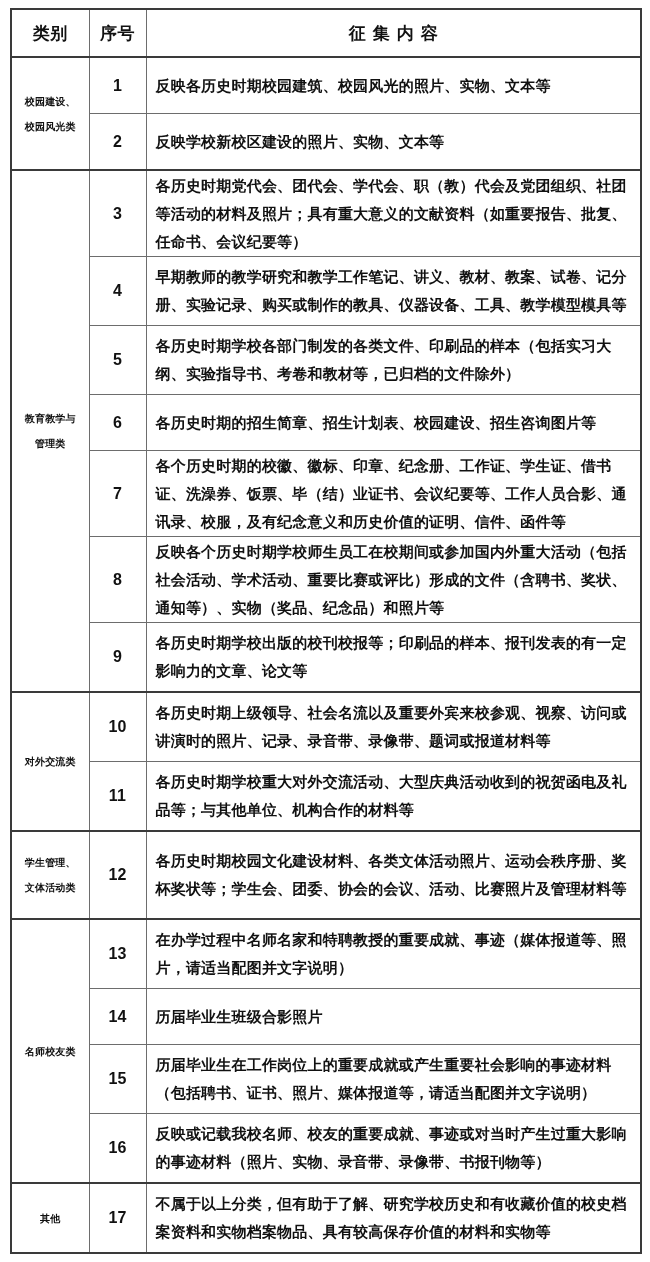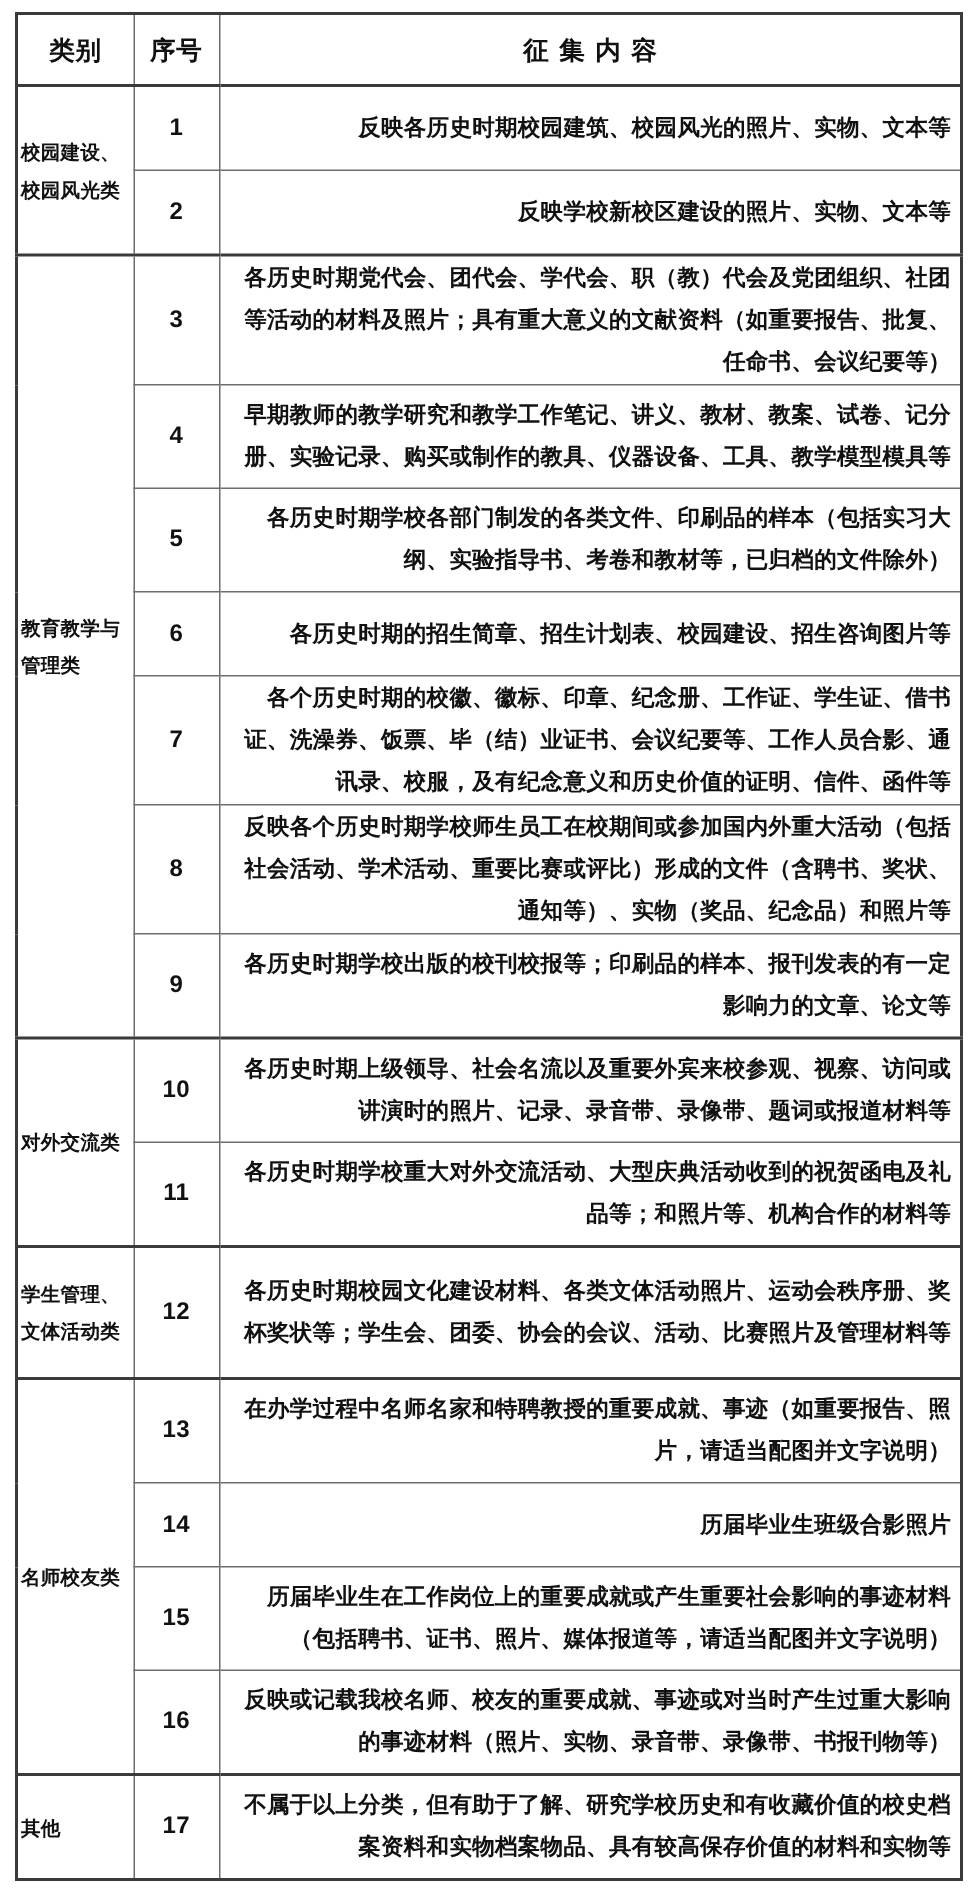--- a/index.html
+++ b/index.html
@@ -51,41 +51,42 @@
     border-bottom: 2px solid #3a3a3a;
   }
   .hdr th.content-head {
     letter-spacing: 7px;
     text-indent: 7px;
     text-align: center;
   }
 
   
   td.category {
-    font-size: 13px;
+    text-align: center;
+    font-size: 10px;
     line-height: 25px;
     letter-spacing: 0.2px;
     padding: 18px 2px;
     word-break: keep-all;
   }
 
   
   td.index {
     text-align: center;
     font-size: 16px;
     letter-spacing: 0.2px;
   }
 
   
   td.content {
     font-size: 15px;
     line-height: 28px;
     letter-spacing: 0.2px;
     padding: 0 6px 0 9px;
-    text-align: right;
+    text-align: left;
   }
 
   
   tr.group-start > td {
     border-top: 2px solid #3a3a3a;
   }
 
   
   .h1 { height: 55px; }
   .h2 { height: 68px; }
@@ -147,31 +148,31 @@
           <td class="index h2">9</td>
           <td class="content h2">各历史时期学校出版的校刊校报等；印刷品的样本、报刊发表的有一定影响力的文章、论文等</td>
         </tr>
         <tr class="group-start">
           <td class="category" rowspan="2"><span>对外交流类</span></td>
           <td class="index h2">10</td>
           <td class="content h2">各历史时期上级领导、社会名流以及重要外宾来校参观、视察、访问或讲演时的照片、记录、录音带、录像带、题词或报道材料等</td>
         </tr>
         <tr>
           <td class="index h2">11</td>
-          <td class="content h2">各历史时期学校重大对外交流活动、大型庆典活动收到的祝贺函电及礼品等；和照片等、机构合作的材料等</td>
+          <td class="content h2">各历史时期学校重大对外交流活动、大型庆典活动收到的祝贺函电及礼品等；与其他单位、机构合作的材料等</td>
         </tr>
         <tr class="group-start">
           <td class="category" rowspan="1"><span>学生管理、</span><br><span>文体活动类</span></td>
           <td class="index h2">12</td>
           <td class="content h2">各历史时期校园文化建设材料、各类文体活动照片、运动会秩序册、奖杯奖状等；学生会、团委、协会的会议、活动、比赛照片及管理材料等</td>
         </tr>
         <tr class="group-start">
           <td class="category" rowspan="4"><span>名师校友类</span></td>
           <td class="index h2">13</td>
-          <td class="content h2">在办学过程中名师名家和特聘教授的重要成就、事迹（如重要报告、照片，请适当配图并文字说明）</td>
+          <td class="content h2">在办学过程中名师名家和特聘教授的重要成就、事迹（媒体报道等、照片，请适当配图并文字说明）</td>
         </tr>
         <tr>
           <td class="index h1">14</td>
           <td class="content h1">历届毕业生班级合影照片</td>
         </tr>
         <tr>
           <td class="index h2">15</td>
           <td class="content h2">历届毕业生在工作岗位上的重要成就或产生重要社会影响的事迹材料（包括聘书、证书、照片、媒体报道等，请适当配图并文字说明）</td>
         </tr>
         <tr>

